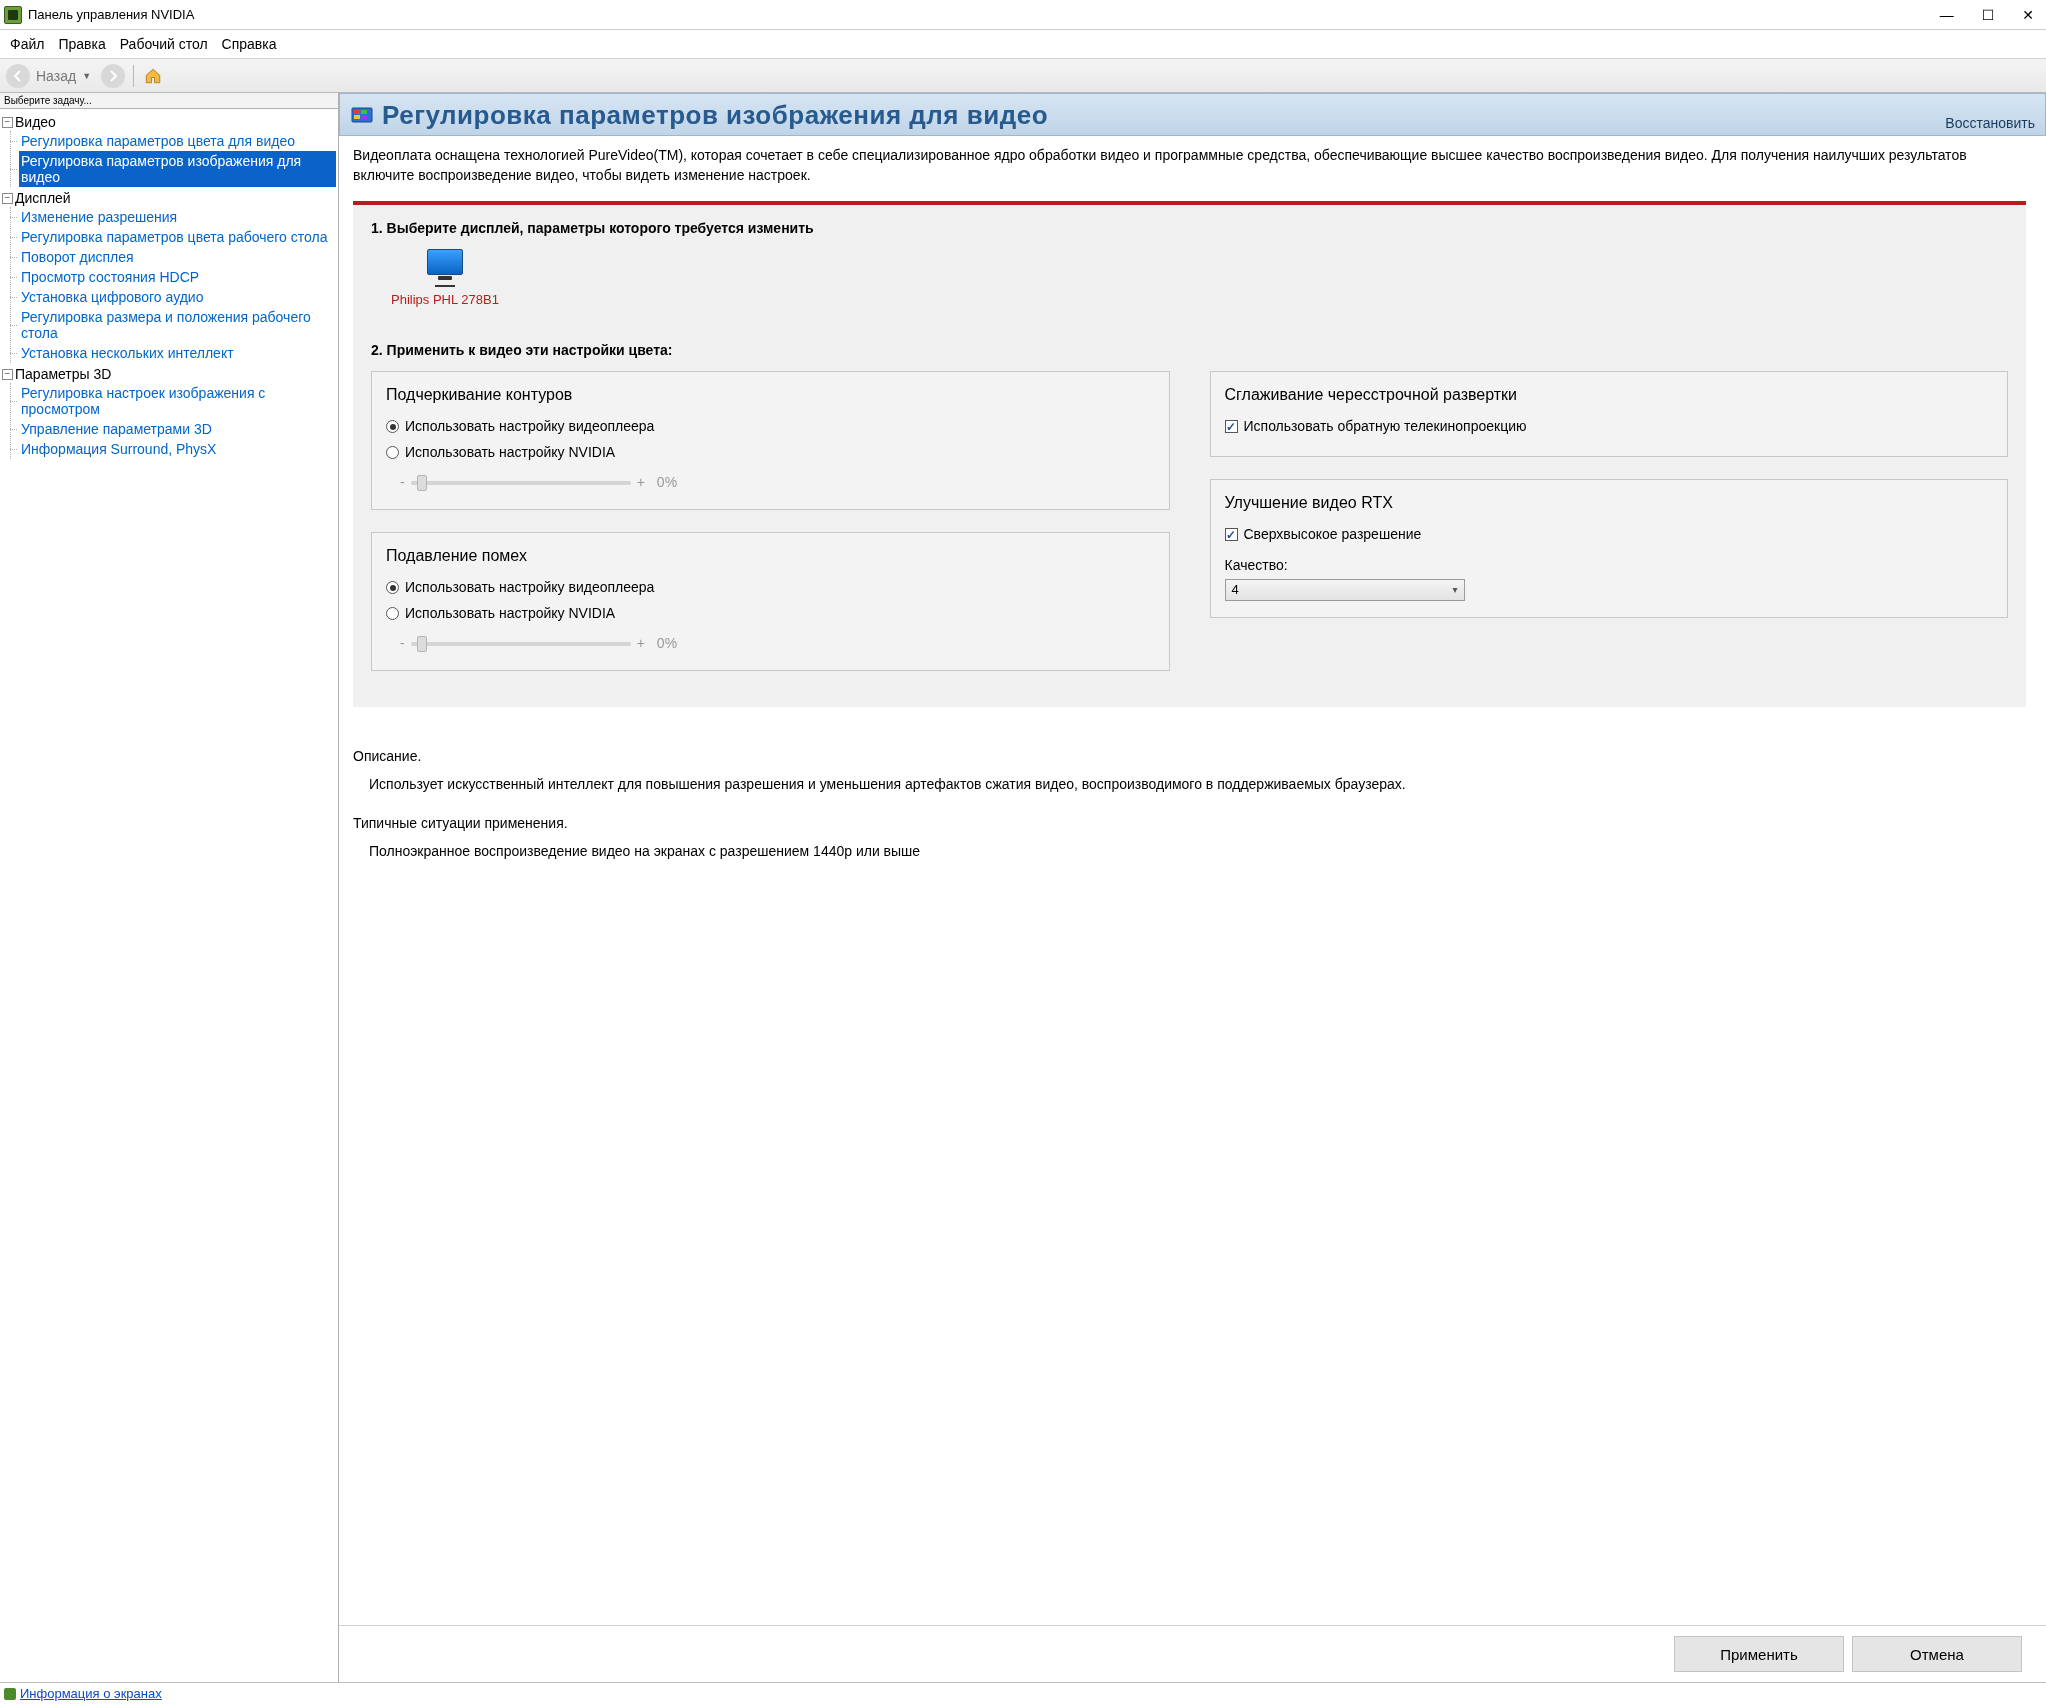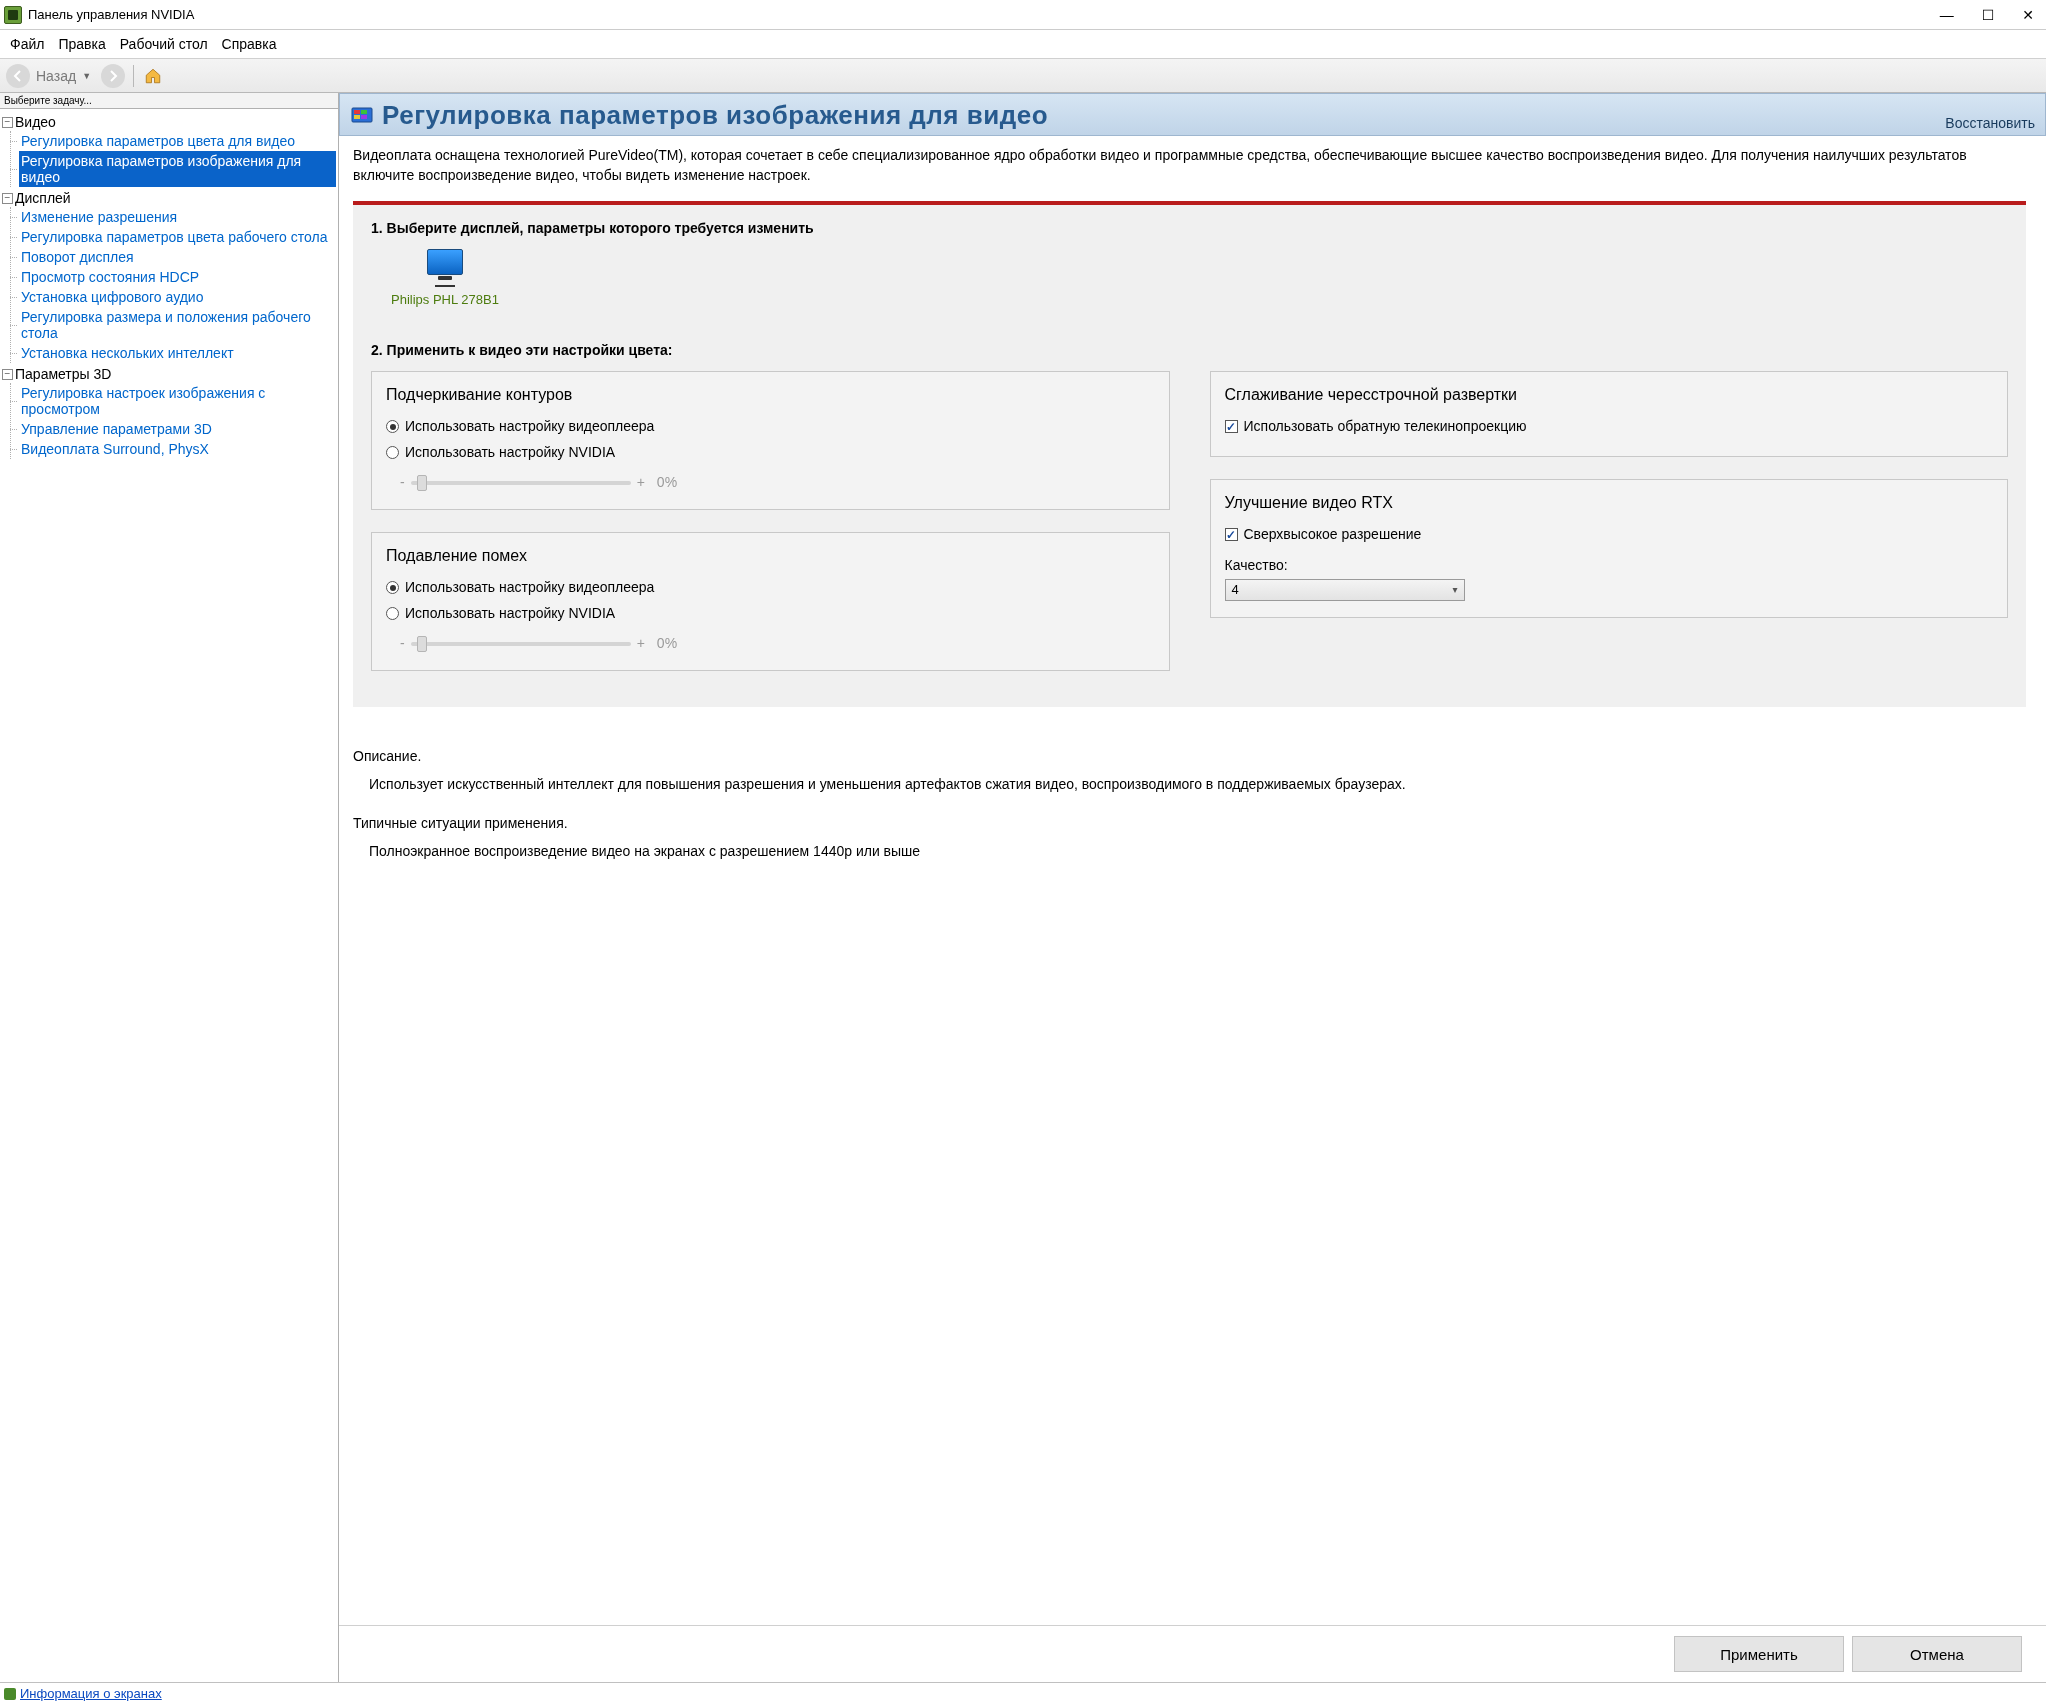--- a/index.html
+++ b/index.html
@@ -48,21 +48,21 @@
 .restore-link { position:absolute; right:10px; bottom:4px; font-size:14px; color:#183a5c; cursor:pointer;}
 .content-body { flex:1; overflow:auto; padding:8px 20px 8px 14px; font-size:14px; line-height:1.4;}
 .intro { margin-bottom:16px; }
 .settings-panel { background:#f0f0f0; border-top:4px solid #b91c1c; padding:14px 18px; }
 .step-heading { font-weight:bold; margin-bottom:10px; }
 .step1 { margin-bottom:32px;}
 .display-tile { display:inline-flex; flex-direction:column; align-items:center; gap:4px; margin-left:20px;}
 .monitor { width:36px; height:26px; background:linear-gradient(#3aa0ff,#0b63c2); border:1px solid #1a4b7d; border-radius:2px; position:relative;}
 .monitor:after{content:""; position:absolute; left:50%; bottom:-6px; transform:translateX(-50%); width:14px; height:4px; background:#333; border-radius:1px;}
 .monitor-stand{ width:20px; height:2px; background:#333; margin-top:6px;}
-.display-name { color:#4d7c0f; font-size:13px; }
+.display-name { color:#b91c1c; font-size:13px; }
 
 .step2-columns { display:flex; gap:40px; }
 .col { flex:1; }
 .group-box { border:1px solid #c8c8c8; background:#f3f3f3; margin-bottom:22px; padding:12px 14px 16px 14px;}
 .group-box legend,.group-title{ font-size:16px; margin-bottom:8px; }
 .radio-row{ display:flex; align-items:center; gap:6px; padding:3px 0; cursor:pointer;}
 .radio-dot{ width:13px; height:13px; border-radius:50%; border:1px solid #555; display:flex; align-items:center; justify-content:center; background:#fff;}
 .radio-dot.checked:after{content:""; width:6px; height:6px; border-radius:50%; background:#333;}
 .slider-row{ display:flex; align-items:center; gap:6px; margin:8px 0 0 14px; color:#9a9a9a;}
 .slider-track{ flex:1; max-width:220px; height:4px; background:#d4d4d4; border-radius:2px; position:relative;}
@@ -162,21 +162,21 @@
       </div>
 
       <div class="tree-group">
         <div class="tree-group-label">
           <span class="tree-toggle">−</span>
           <span>Параметры 3D</span>
         </div>
         <div class="tree-children">
           <span class="tree-item">Регулировка настроек изображения с просмотром</span>
           <span class="tree-item">Управление параметрами 3D</span>
-          <span class="tree-item">Видеоплата Surround, PhysX</span>
+          <span class="tree-item">Информация Surround, PhysX</span>
         </div>
       </div>
 
     </div>
   </div>
 
   <div class="content">
     <div class="page-header">
       <div class="page-header-top">
         <svg class="page-header-icon" viewBox="0 0 24 24">

